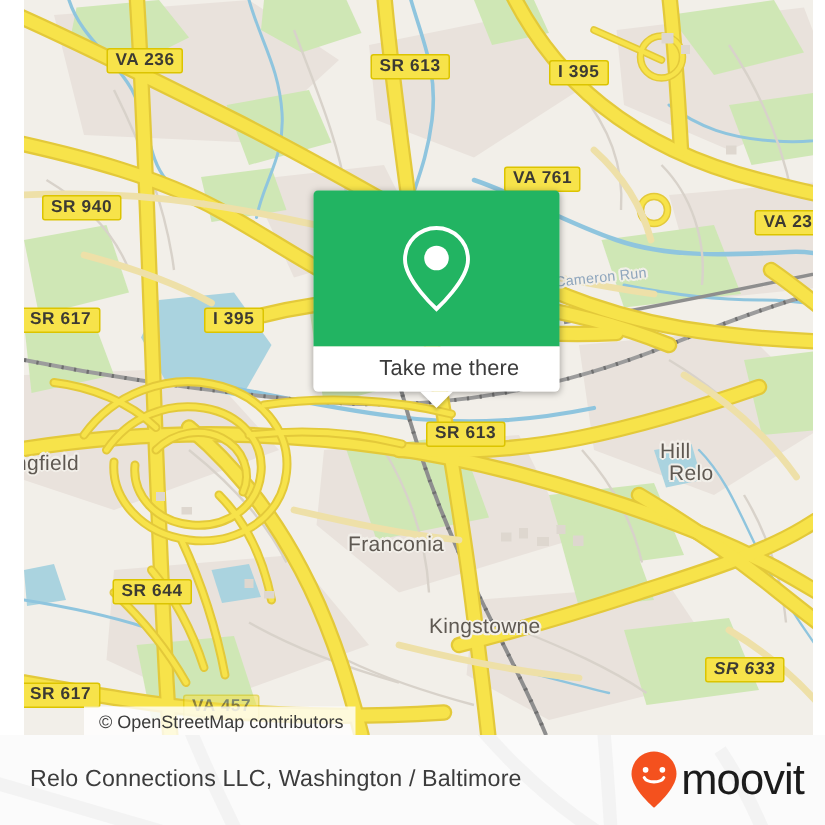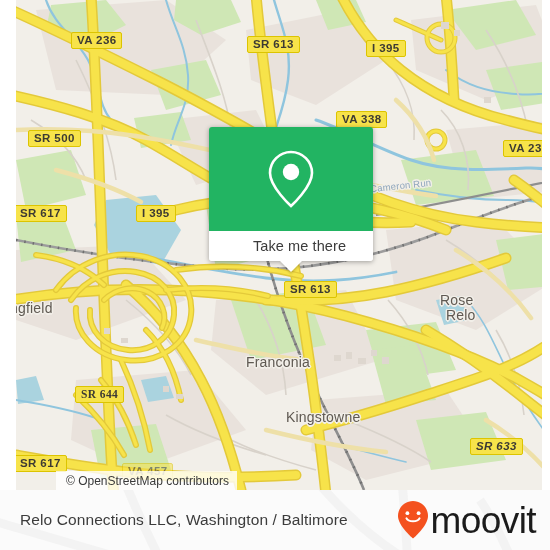--- a/index.html
+++ b/index.html
@@ -160,21 +160,21 @@
     color: #3c3c3c;
     letter-spacing: .1px;
     white-space: nowrap;
   }
   #brand {
     display: flex;
     align-items: center;
     gap: 1px;
   }
   #brand-word {
-    font-size: 37px;
+    font-size: 29px;
     color: #1b1b1b;
     letter-spacing: -.6px;
     line-height: 29px;
     font-weight: normal;
   }
 </style>
 </head>
 <body>
 
 <div id="app">
@@ -369,35 +369,35 @@
           <rect x="468" y="97" width="7" height="6"></rect>
           <rect x="88" y="328" width="6" height="6"></rect>
           <rect x="105" y="338" width="7" height="5"></rect>
         </g>
       </g>
     </svg>
 
     <div class="shield" style="left:55px;  top:32px;">VA 236</div>
     <div class="shield" style="left:231px; top:36px;">SR 613</div>
     <div class="shield" style="left:350px; top:40px;">I 395</div>
-    <div class="shield" style="left:12px;  top:130px;">SR 500</div>
-    <div class="shield" style="left:320px; top:111px;">VA 338</div>
+    <div class="shield" style="left:12px;  top:130px;">SR 940</div>
+    <div class="shield" style="left:320px; top:111px;">VA 761</div>
     <div class="shield" style="left:487px; top:140px;">VA 236</div>
     <div class="shield" style="left:-2px;  top:205px;">SR 617</div>
     <div class="shield" style="left:120px; top:205px;">I 395</div>
     <div class="shield" style="left:268px; top:281px;">SR 613</div>
-    <div class="shield" style="left:59px;  top:386px;font-family:Liberation Serif, serif;">SR 644</div>
+    <div class="shield" style="left:59px;  top:386px;">SR 644</div>
     <div class="shield" style="left:454px; top:438px;font-style:italic;">SR 633</div>
     <div class="shield" style="left:-2px;  top:455px;">SR 617</div>
     <div class="shield dim" style="left:106px; top:463px;">VA 457</div>
 
     <div class="map-label place" style="left:-6px; top:300px;">ngfield</div>
-    <div class="map-label place" style="left:216px; top:354px;margin-left:14px;">Franconia</div>
+    <div class="map-label place" style="left:216px; top:354px;">Franconia</div>
     <div class="map-label place" style="left:270px; top:409px;text-align:center;">Kingstowne</div>
-    <div class="map-label place" style="left:424px; top:292px;">Rose</div>
+    <div class="map-label place" style="left:424px; top:292px;">Hill</div>
     <div class="map-label place" style="left:430px; top:307px;">Relo</div>
 
     <div class="map-label water" style="left:354px; top:180px; transform:rotate(-6deg);">Cameron Run</div>
 
     <div id="popup">
       <div id="popup-head">
         <svg width="56" height="64" viewBox="0 0 56 64">
           <path d="M28 5 C16.4 5 7 14.4 7 26 C7 40 28 59 28 59 C28 59 49 40 49 26 C49 14.4 39.6 5 28 5 Z" fill="none" stroke="#ffffff" stroke-width="2.6"></path>
           <circle cx="28" cy="25" r="8.2" fill="#ffffff"></circle>
         </svg>

